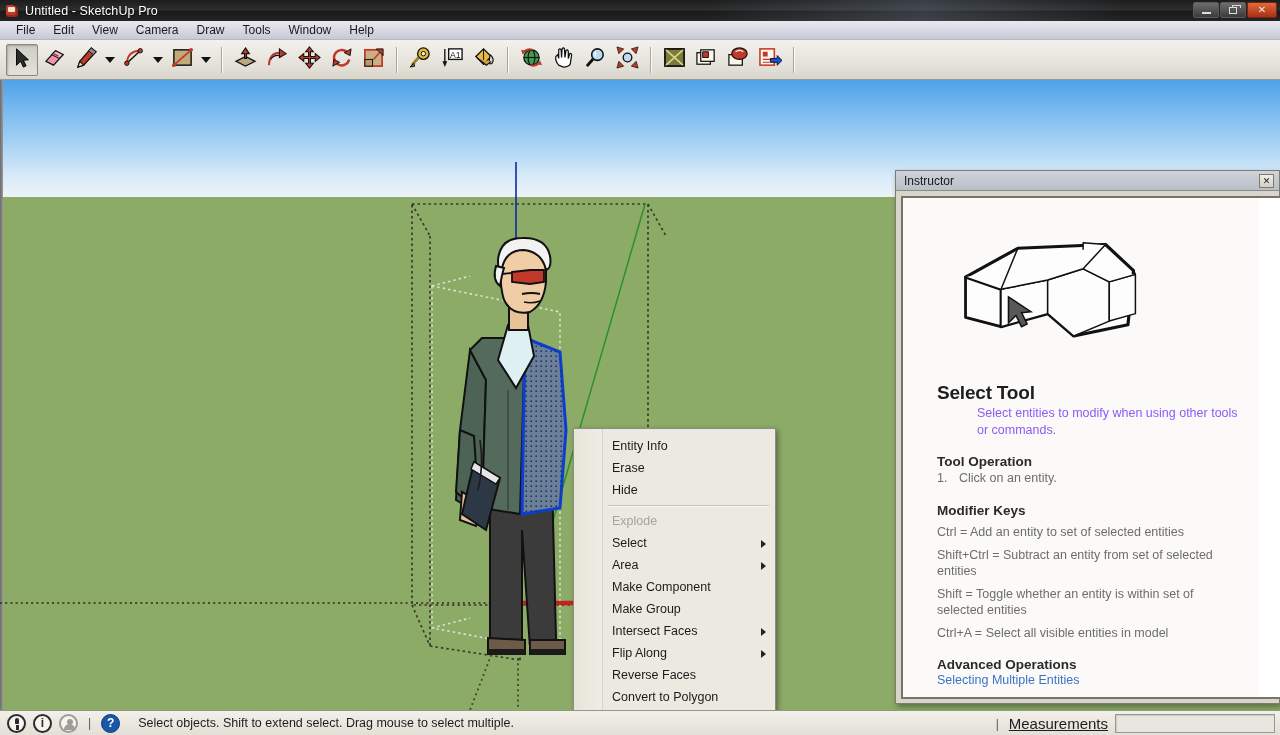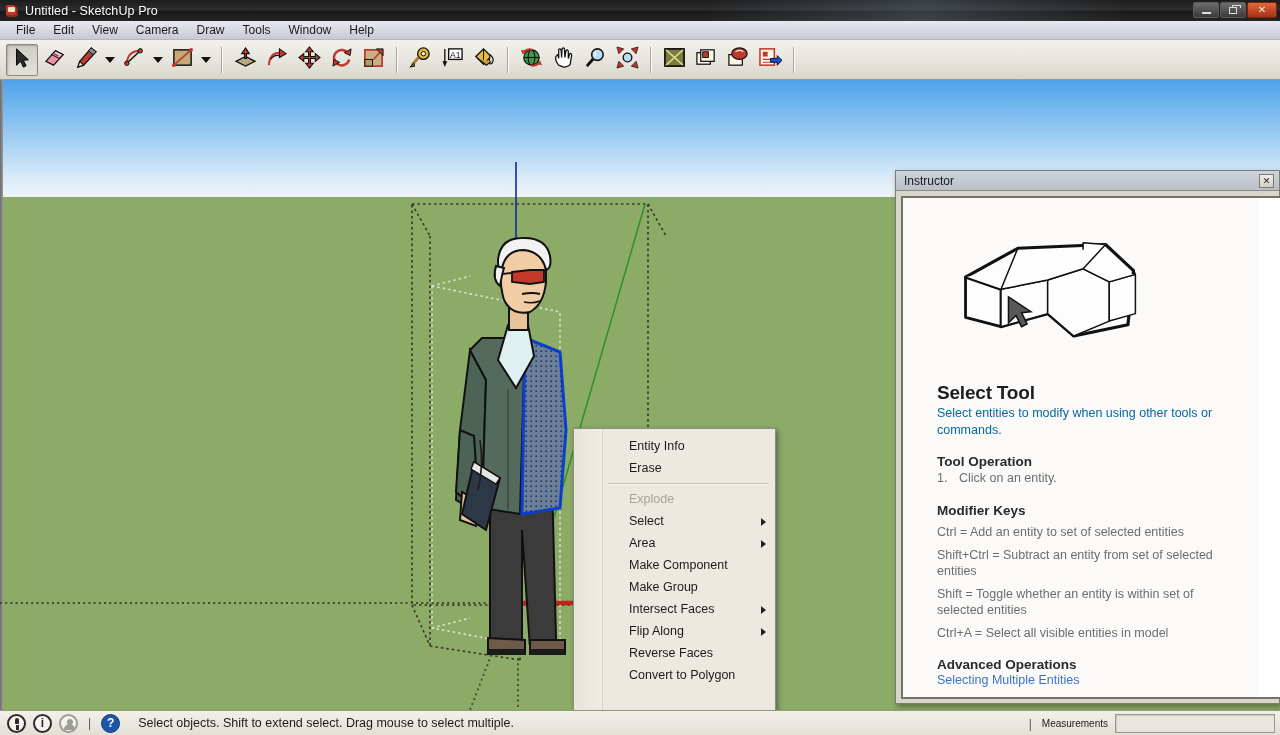--- a/index.html
+++ b/index.html
@@ -119,21 +119,21 @@
     z-index: 40; overflow:hidden;
   }
   .ctxmenu .gutter {
     position:absolute; left:0; top:0; width:29px; height:100%;
     background:linear-gradient(90deg,#e7e4da,#efece4);
     border-right:1px solid #d6d2c6;
   }
   .ctx-list { position:relative; padding-top:6px; }
   .ctx-item {
     position:relative; height:22px; line-height:22px;
-    padding-left:55px; font-size:12.5px; color:#1b1b1b; white-space:nowrap;
+    padding-left:38px; font-size:12.5px; color:#1b1b1b; white-space:nowrap;
   }
   .ctx-item.disabled { color:#a6a49b; }
   .ctx-item .sub {
     position:absolute; right:9px; top:8px;
     width:0;height:0;border-top:4px solid transparent;border-bottom:4px solid transparent;
     border-left:5px solid #222;
   }
   .ctx-sep { height:1px; background:#c6c2b6; margin:4px 6px 4px 34px;
              box-shadow:0 1px 0 #faf8f2; }
 
@@ -179,21 +179,21 @@
   }
   .sb-grip { position:absolute; left:3px; top:208px; width:8px; height:6px; }
   .sb-grip div { height:1px; background:#8c8980; margin-bottom:1px; }
 
   .ins-content {
     position:absolute; left:0; top:0; width:356px; height:100%;
     padding:14px 18px 0 34px; background:#fbfaf9; overflow:hidden;
   }
   .ins-img { height:140px; position:relative; margin:12px 0 18px 8px; }
   .ins-h1 { font-size:19px; font-weight:bold; color:#1d1d1d; letter-spacing:-.2px; }
-  .ins-sub { font-size:12.5px; color:#0369a1; line-height:16.5px; margin-top:1px; }
+  .ins-sub { font-size:12.5px; color:#8b5cf6; line-height:16.5px; margin-top:1px;margin-left:40px; }
   .ins-h2 { font-size:13.5px; font-weight:bold; color:#2a2a2a; margin-top:16px; }
   .ins-ol { margin-top:1px; font-size:12.5px; color:#6d6d6d; line-height:17px; }
   .ins-ol span.num { display:inline-block; width:22px; }
   .ins-p { font-size:12.5px; color:#6d6d6d; line-height:16.5px; margin-top:6px; }
   .ins-link { font-size:12.5px; color:#3a74c4; line-height:16.5px; }
 
   
   .statusbar {
     position:absolute; left:0; top:710px; width:1280px; height:25px;
     background:linear-gradient(180deg,#f2f0ea,#e2dfd6);
@@ -210,21 +210,21 @@
   .sicon.person { border:2px solid #9d9d97; color:#9d9d97; background:#f6f4ee; position:relative;}
   .sicon.person .head{position:absolute;top:3px;left:5.5px;width:6px;height:6px;border-radius:50%;background:#9d9d97;}
   .sicon.person .body{position:absolute;bottom:1px;left:3px;width:11px;height:6px;border-radius:6px 6px 0 0;background:#9d9d97;}
   .sicon.help { background:#1b57a8; color:#fff; border:1px solid #0e3a78; }
   .sicon.bulb { border:2px solid #2b2b2b; background:#f6f4ee; position:relative; }
   .sicon.bulb .b { position:absolute;top:2.5px;left:6px;width:4px;height:6px;border-radius:3px 3px 1px 1px;background:#2b2b2b;}
   .sicon.bulb .s { position:absolute;top:9px;left:6.5px;width:3px;height:5px;background:#2b2b2b;}
   .sb-divider { color:#5a5a5a; font-size:12px; padding:0 3px; }
   .status-text { font-size:12.5px; color:#1c1c1c; margin-left:18px; }
   .meas-wrap { position:absolute; right:5px; top:3px; display:flex; align-items:center; gap:7px; }
-  .meas-label { font-size:10px; color:#1c1c1c; }
+  .meas-label { font-size:15px; color:#1c1c1c;text-decoration:underline; }
   .meas-input {
     width:160px; height:19px; background:#e8e6e0;
     border:1px solid #9a978f; box-shadow: inset 1px 1px 1px rgba(0,0,0,.12);
   }
 </style>
 </head>
 <body>
 
 <div id="app">
 
@@ -520,20 +520,21 @@
 
       <path d="M50 210 Q54 236 48 260" stroke="#1c1c1c" stroke-width="1.6" fill="none"></path>
       <path d="M78 160 L78 280" stroke="#2a2a2a" stroke-width="1.4" fill="none" opacity=".6"></path>
     </svg>
 
     <div class="ctxmenu">
       <div class="gutter"></div>
       <div class="ctx-list" id="ctxlist">
           <div class="ctx-item"><span>Entity Info</span></div>
           <div class="ctx-item"><span>Erase</span></div>
+          <div class="ctx-item"><span>Hide</span></div>
           <div class="ctx-sep"></div>
           <div class="ctx-item disabled"><span>Explode</span></div>
           <div class="ctx-item"><span>Select</span><span class="sub"></span></div>
           <div class="ctx-item"><span>Area</span><span class="sub"></span></div>
           <div class="ctx-item"><span>Make Component</span></div>
           <div class="ctx-item"><span>Make Group</span></div>
           <div class="ctx-item"><span>Intersect Faces</span><span class="sub"></span></div>
           <div class="ctx-item"><span>Flip Along</span><span class="sub"></span></div>
           <div class="ctx-item"><span>Reverse Faces</span></div>
           <div class="ctx-item"><span>Convert to Polygon</span></div>

